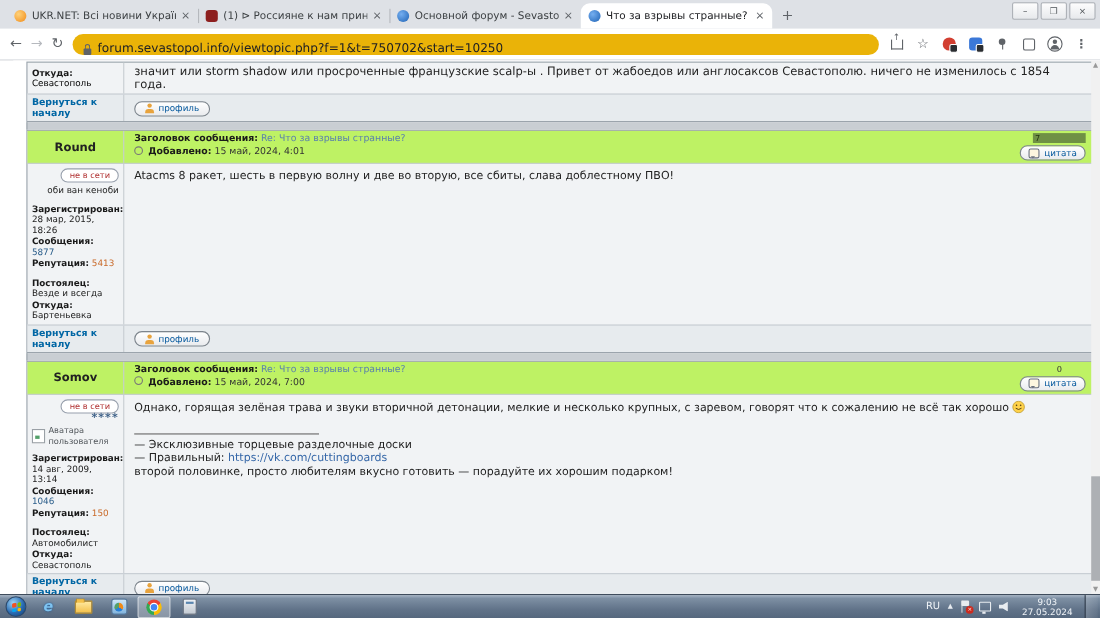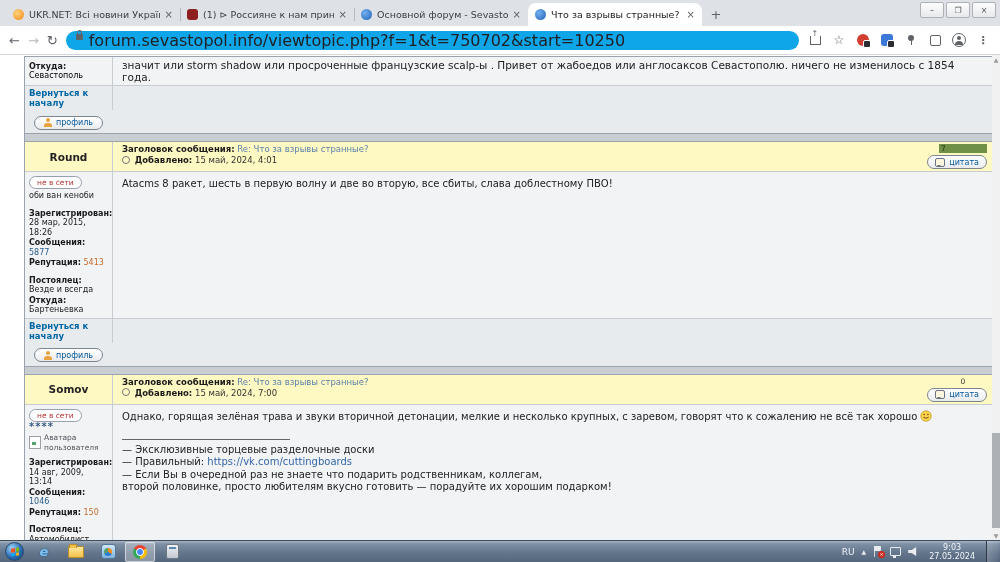--- a/index.html
+++ b/index.html
@@ -16,21 +16,21 @@
   .fav.orange{background:radial-gradient(circle at 35% 35%,#ffd27a,#f08a18);}
   .fav.darkred{border-radius:3px;background:#8d1f1f;}
   .fav.blue{background:radial-gradient(circle at 35% 35%,#74aef0,#1f63b5);}
   .newtab{width:20px;height:20px;margin:0 0 2px 4px;font-size:13px;color:#5f6368;display:flex;align-items:center;justify-content:center;}
   .winctl{position:absolute;top:2px;right:4px;display:flex;gap:2px;}
   .winbtn{width:22px;height:14px;border:1px solid #aeb2b8;background:linear-gradient(#fdfdfd,#e7e9ec);font-size:8px;color:#4d5256;display:flex;align-items:center;justify-content:center;border-radius:2px;}
 
   .toolbar{height:29px;background:#fff;display:flex;align-items:center;padding:0 9px;gap:8px;border-bottom:1px solid #d5d8dc;box-sizing:border-box;}
   .navbtn{font-size:13px;color:#5f6368;line-height:13px;}
   .navbtn.dim{color:#b6b9be;}
-  .urlbar{flex:1;height:19px;background:#0ea5e9;border-radius:10px;display:flex;align-items:flex-start;padding:0 10px;gap:6px;font-size:16px;color:#202124;min-width:0;}
+  .urlbar{flex:1;height:19px;background:#eab308;border-radius:10px;display:flex;align-items:flex-end;padding:0 10px;gap:6px;font-size:11px;color:#202124;min-width:0;}
   .lock{width:7px;height:6px;background:#5f6368;border-radius:1px;position:relative;flex:none;margin-top:3px;}
   .lock::before{content:"";position:absolute;top:-4px;left:1px;width:3px;height:4px;border:1.3px solid #5f6368;border-bottom:none;border-radius:3px 3px 0 0;}
   .urltext{white-space:nowrap;overflow:hidden;}
   .tbicon{display:flex;align-items:center;justify-content:center;width:16px;height:16px;flex:none;}
   .shareic{width:9px;height:8px;border:1.3px solid #5f6368;border-top:none;position:relative;}
   .shareic::after{content:"↑";position:absolute;left:1px;top:-7px;font-size:8px;color:#5f6368;}
   .staric{font-size:12px;color:#5f6368;}
   .ext{width:12px;height:12px;border-radius:50%;background:#d23f31;position:relative;}
   .ext.blue{border-radius:3px;background:#3b78d8;}
   .ext::after{content:"";position:absolute;right:-2px;bottom:-2px;width:6px;height:6px;background:#2a2d31;border-radius:2px;border:1px solid #fff;}
@@ -48,50 +48,50 @@
   .scrollv{position:absolute;right:0;top:0;width:8px;height:485px;background:#f1f1f1;}
   .scrollarrow{position:absolute;left:0;width:8px;font-size:6px;color:#999;text-align:center;}
   .scrollarrow.up{top:1px;} .scrollarrow.down{bottom:1px;}
   .scrollthumb{position:absolute;left:0;top:378px;width:8px;height:95px;background:#adb0b4;}
 
   
   .ptable{border:1px solid #9ba4ac;background:#f1f3f5;margin-right:4px;}
   .prow{display:flex;}
   .pleft{width:88px;flex:none;border-right:1px solid #c6ccd2;padding:2px 4px;box-sizing:border-box;}
   .pbody{flex:1;padding:2px 9px;min-width:0;}
-  .phead{display:flex;background:#fef9c3;border-bottom:1px solid #c6ccd2;}
+  .phead{display:flex;background:#bef264;border-bottom:1px solid #c6ccd2;}
   .phead .pleft{display:flex;align-items:center;justify-content:center;font-weight:bold;font-size:10.5px;color:#222;}
   .headinfo{flex:1;padding:2px 9px;font-size:8.5px;color:#333;line-height:11px;}
   .headinfo b{color:#1a1a1a;}
   .subj{color:#5b82ab;}
   .miniclock{display:inline-block;width:6px;height:6px;border:1px solid #777;border-radius:50%;margin-right:2px;position:relative;top:0.5px;}
   .headright{width:66px;flex:none;padding:2px 6px 2px 0;display:flex;flex-direction:column;align-items:flex-end;gap:2px;}
   .ratingbar{width:48px;background:#6f9045;color:#24340f;font-size:7.5px;height:9px;line-height:9px;padding:0 2px;box-sizing:border-box;}
   .ratingzero{width:48px;font-size:7.5px;color:#333;text-align:center;height:9px;line-height:9px;}
   .btn-quote{display:inline-flex;align-items:center;gap:4px;border:1px solid #7d858d;border-radius:7px;background:linear-gradient(#fff,#e9ebee);font-size:8px;color:#00569c;padding:0 7px;height:12px;}
   .qic{width:8px;height:7px;border:1px solid #6b7280;border-radius:2px;background:#fdf6df;position:relative;}
   .qic::after{content:"";position:absolute;left:1px;bottom:-3px;border:2px solid transparent;border-top-color:#6b7280;}
   .userinfo{font-size:8px;color:#222;line-height:9.5px;padding-top:4px;}
-  .userinfo .center{text-align:left;}
+  .userinfo .center{text-align:right;}
   .pill{display:inline-block;border:1px solid #98a0ad;border-radius:7px;background:#fff;color:#b03030;font-size:7.5px;padding:0 7px;height:11px;line-height:11px;}
   .rank{font-size:8px;margin:2px 0 8px;}
   .stars{letter-spacing:1px;font-size:10px;font-weight:bold;color:#3a5d85;margin:0 0 2px;}
   .avatarbroken{display:flex;align-items:center;gap:3px;margin:1px 0 6px;font-size:7.5px;color:#50555a;}
   .bimg{width:10px;height:11px;border:1px solid #9aa0a6;background:#fff;position:relative;flex:none;}
   .bimg::after{content:"";position:absolute;left:2px;top:5px;width:4px;height:3px;background:#54a06a;}
   .stat{margin-bottom:1px;}
   .stat b{color:#1a1a1a;}
   .stat .num{color:#2a5d8a;}
   .stat .rep{color:#c96a2a;}
   .stat.gap{margin-top:8px;}
   .msg{font-size:10px;color:#222;padding-top:3px;line-height:14px;}
   .sig{margin-top:15px;font-size:10px;color:#222;line-height:12.5px;}
   .sigline{width:168px;border-top:1px solid #666;margin-bottom:4px;}
   .siglink{color:#3567a8;}
-  .pfoot{display:flex;border-top:1px solid #c6ccd2;background:#e7ebee;flex-direction:column;}
+  .pfoot{display:flex;border-top:1px solid #c6ccd2;background:#e7ebee;}
   .pfoot .pleft{font-size:8.5px;font-weight:bold;color:#0066a4;display:flex;align-items:center;}
   .pfoot .pbody{padding:2px 9px;}
   .btn-profile{display:inline-flex;align-items:center;gap:4px;border:1px solid #7d858d;border-radius:7px;background:linear-gradient(#fff,#e9ebee);font-size:8px;color:#00569c;padding:0 9px;height:12px;}
   .uic{width:8px;height:9px;position:relative;flex:none;}
   .uic::before{content:"";position:absolute;top:0;left:2px;width:4px;height:4px;border-radius:50%;background:#e8a33d;}
   .uic::after{content:"";position:absolute;bottom:0;left:0;width:8px;height:4px;border-radius:3px 3px 0 0;background:#e8a33d;}
   .toprow .pbody{font-size:10.5px;color:#222;}
   .toprow .pleft{font-size:8px;padding-top:5px;}
   .toprow .pleft b{color:#1a1a1a;}
   .tspacer{height:7px;background:#c9ced3;border-left:1px solid #9ba4ac;border-right:1px solid #9ba4ac;margin-right:4px;}
@@ -307,21 +307,20 @@
                 <path d="M4.5 9.5 Q8 12.5 11.5 9.5" stroke="#5a4516" fill="none" stroke-width="1.2"></path>
               </svg>
             </div>
             <div class="sig">
               <div class="sigline"></div>
               <div>— Эксклюзивные торцевые разделочные доски</div>
               <div>
                 <span>— Правильный:</span>
                 <span class="siglink">https://vk.com/cuttingboards</span>
               </div>
-              <div>— Если Вы в очередной раз не знаете что подарить родственникам, коллегам,</div>
               <div>второй половинке, просто любителям вкусно готовить — порадуйте их хорошим подарком!</div>
             </div>
           </div>
         </div>
         <div class="pfoot">
           <div class="pleft">Вернуться к началу</div>
           <div class="pbody">
             <span class="btn-profile">
               <span class="uic"></span>
               <span>профиль</span>

